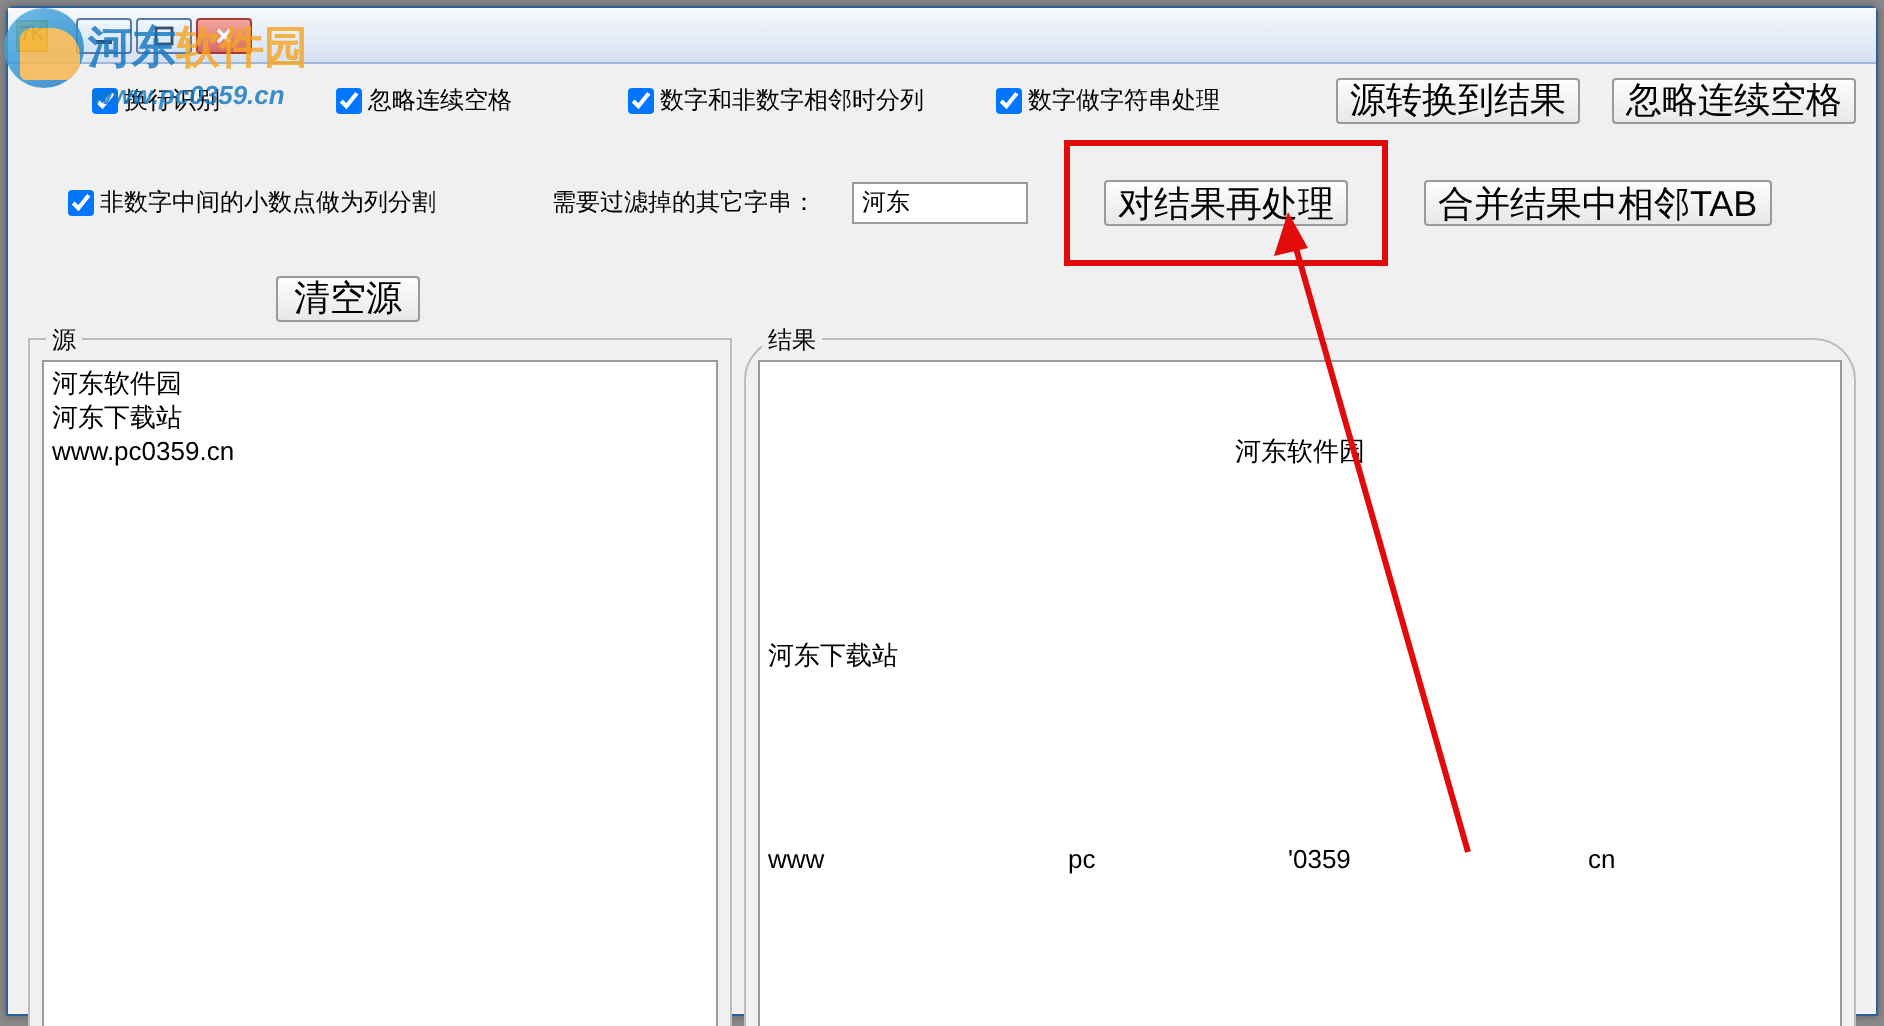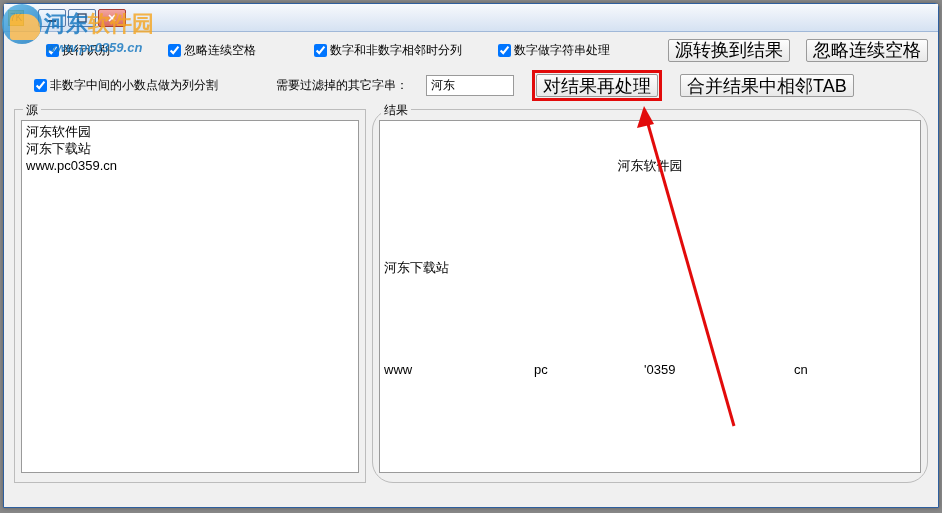--- a/index.html
+++ b/index.html
@@ -111,21 +111,21 @@
       padding: 0 4px;
       font-family: inherit;
       font-size: 12px;
       width: 88px;
     }
     .label {
       white-space: nowrap;
     }
     .highlighted-btn-frame {
       border: 3px solid #e20b0b;
-      padding: 1px;
+      padding: 17px;
       display: inline-flex;
     }
     .groupboxes {
       display: flex;
       gap: 6px;
       margin-top: 2px;
     }
     .groupbox {
       position: relative;
       border: 1px solid #bcbcbc;
@@ -291,20 +291,23 @@
         <span>非数字中间的小数点做为列分割</span>
       </label>
       <span class="label" style="margin-left:40px;">需要过滤掉的其它字串：</span>
       <input class="text-input" type="text" value="河东" style="">
       <span class="highlighted-btn-frame">
         <button class="btn" style="min-width:104px">对结果再处理</button>
       </span>
       <button class="btn" style="min-width:150px">合并结果中相邻TAB</button>
     </div>
 
+    <div class="row" style="margin-top:-4px;">
+      <button class="btn" style="min-width:72px;margin-left:124px;">清空源</button>
+    </div>
 
     <div class="groupboxes">
       <div class="groupbox src">
         <span class="groupbox-label">源</span>
         <textarea class="textarea" style="">河东软件园
 河东下载站
 www.pc0359.cn</textarea>
       </div>
       <div class="groupbox res">
         <span class="groupbox-label">结果</span>

